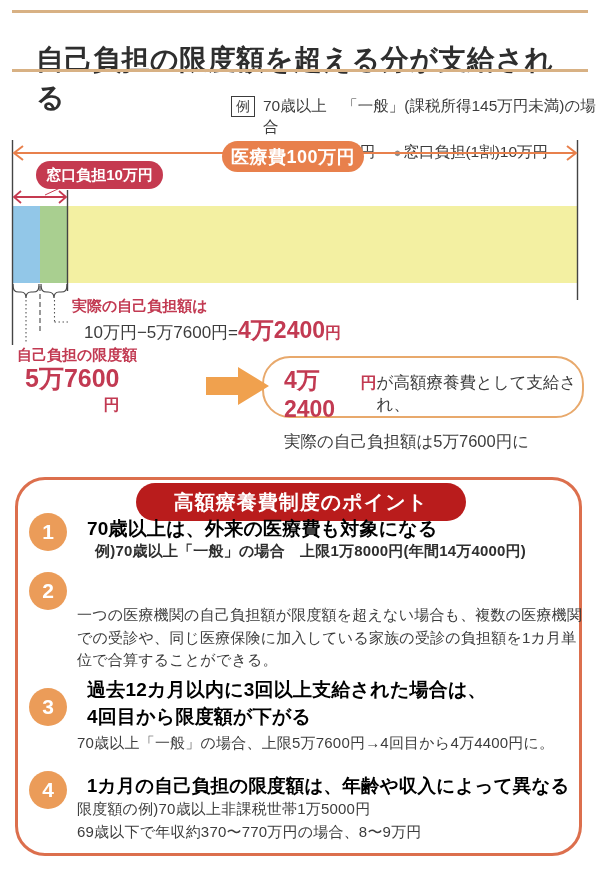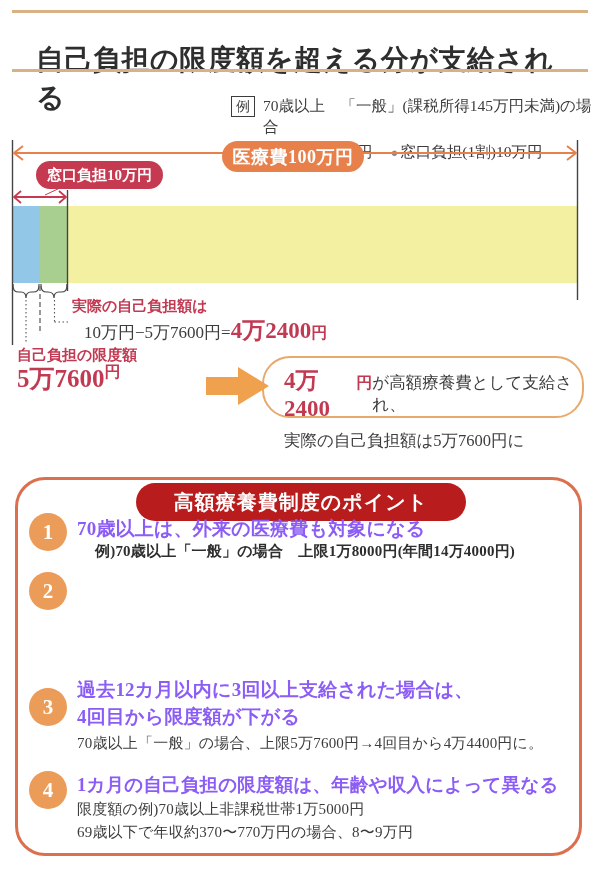--- a/index.html
+++ b/index.html
@@ -1,18 +1,18 @@
 <!DOCTYPE html>
 <html><head>
 <meta charset="utf-8">
 <style>
   html,body{margin:0;padding:0;background:#fff;}
   .page{
     position:relative;width:600px;height:875px;background:#ffffff;overflow:hidden;
-    font-family:Liberation Serif, serif;color:#3c3c3c;
+    font-family:Liberation Sans, sans-serif;color:#3c3c3c;
   }
   
   .rule{position:absolute;left:12px;width:576px;height:3px;background:#d8b184;}
   .title{
     position:absolute;left:36px;top:22px;width:540px;
     font-size:28px;font-weight:bold;color:#2e2e2e;letter-spacing:.5px;
   }
   
   .example{position:absolute;left:231px;top:96px;font-size:15.5px;color:#3c3c3c;}
   .example-row{display:flex;align-items:flex-start;}
@@ -37,21 +37,21 @@
   .badge-copay{
     position:absolute;left:36px;top:161px;width:127px;height:28px;z-index:3;
     background:#c53a50;border-radius:15px;color:#fff;font-weight:bold;font-size:15px;
     display:flex;align-items:center;justify-content:center;
   }
   .supply-label{position:absolute;left:72px;top:297px;z-index:3;color:#c23a52;font-weight:bold;font-size:15px;}
   .formula{position:absolute;left:84px;top:315px;z-index:3;font-size:17px;color:#3c3c3c;display:flex;align-items:baseline;}
   .big-red{color:#c23a52;font-weight:bold;font-size:23px;letter-spacing:0;}
   .small-red{color:#c23a52;font-weight:bold;font-size:16px;}
   .limit-label{position:absolute;left:17px;top:346px;z-index:3;color:#c23a52;font-weight:bold;font-size:15px;}
-  .limit-value{position:absolute;left:17px;top:362px;z-index:3;display:flex;align-items:flex-start;}
+  .limit-value{position:absolute;left:25px;top:362px;z-index:3;display:flex;align-items:flex-end;flex-direction:column;}
   .limit-value .big-red{font-size:25px;}
   .callout{
     position:absolute;left:262px;top:356px;width:322px;height:62px;z-index:1;
     border:2px solid #e8a96c;border-radius:28px;background:#fff;
     padding:7px 0 0 20px;box-sizing:border-box;font-size:16.5px;color:#3c3c3c;
   }
   .callout-line1{display:flex;align-items:baseline;}
   .callout-line2{margin-top:8px;}
   
   .points-box{
@@ -60,21 +60,21 @@
   }
   .points-pill{
     position:absolute;left:136px;top:458px;width:330px;height:38px;z-index:3;
     background:#b91c1c;border-radius:19px;color:#fff;font-weight:bold;font-size:20px;
     display:flex;align-items:center;justify-content:center;letter-spacing:1px;margin-top:25px;
   }
   .pt-circle{
     position:absolute;width:38px;height:38px;border-radius:50%;background:#eb9c59;z-index:3;
     color:#fff;font-weight:bold;font-size:21px;display:flex;align-items:center;justify-content:center;
   }
-  .pt-heading{position:absolute;left:77px;z-index:3;font-weight:bold;color:#8b5cf6;font-size:19px;letter-spacing:.2px;white-space:pre-line;line-height:27px;}
+  .pt-heading{position:absolute;left:87px;z-index:3;font-weight:bold;color:#000000;font-size:19px;letter-spacing:.2px;white-space:pre-line;line-height:27px;}
   .pt-sub{position:absolute;z-index:3;font-size:15px;color:#2e2e2e;font-weight:bold;letter-spacing:.2px;}
   .pt-body{position:absolute;left:77px;z-index:3;font-size:15px;color:#3c3c3c;line-height:22.5px;letter-spacing:.2px;white-space:pre-line;}
 </style>
 </head>
 <body>
 
 <div class="page">
 
   <div class="rule" style="top:10px"></div>
   <h1 class="title">自己負担の限度額を超える分が支給される</h1>
@@ -156,20 +156,21 @@
   </div>
 
   <div class="points-box"></div>
   <div class="points-pill">高額療養費制度のポイント</div>
 
   <div class="pt-circle" style="left:29px;top:513px">1</div>
   <div class="pt-heading" style="top:515px">70歳以上は、外来の医療費も対象になる</div>
   <div class="pt-sub" style="left:95px;top:542px">例)70歳以上「一般」の場合　上限1万8000円(年間14万4000円)</div>
 
   <div class="pt-circle" style="left:29px;top:572px">2</div>
+  <div class="pt-body" style="top:604px;width:506px">一つの医療機関の自己負担額が限度額を超えない場合も、複数の医療機関での受診や、同じ医療保険に加入している家族の受診の負担額を1カ月単位で合算することができる。</div>
 
   <div class="pt-circle" style="left:29px;top:688px">3</div>
   <div class="pt-heading" style="top:676px">過去12カ月以内に3回以上支給された場合は、
 4回目から限度額が下がる</div>
   <div class="pt-body" style="top:732px;width:506px">70歳以上「一般」の場合、上限5万7600円→4回目から4万4400円に。</div>
 
   <div class="pt-circle" style="left:29px;top:771px">4</div>
   <div class="pt-heading" style="top:772px;font-size:18.5px">1カ月の自己負担の限度額は、年齢や収入によって異なる</div>
   <div class="pt-body" style="top:798px;width:506px">限度額の例)70歳以上非課税世帯1万5000円
 69歳以下で年収約370〜770万円の場合、8〜9万円</div>

